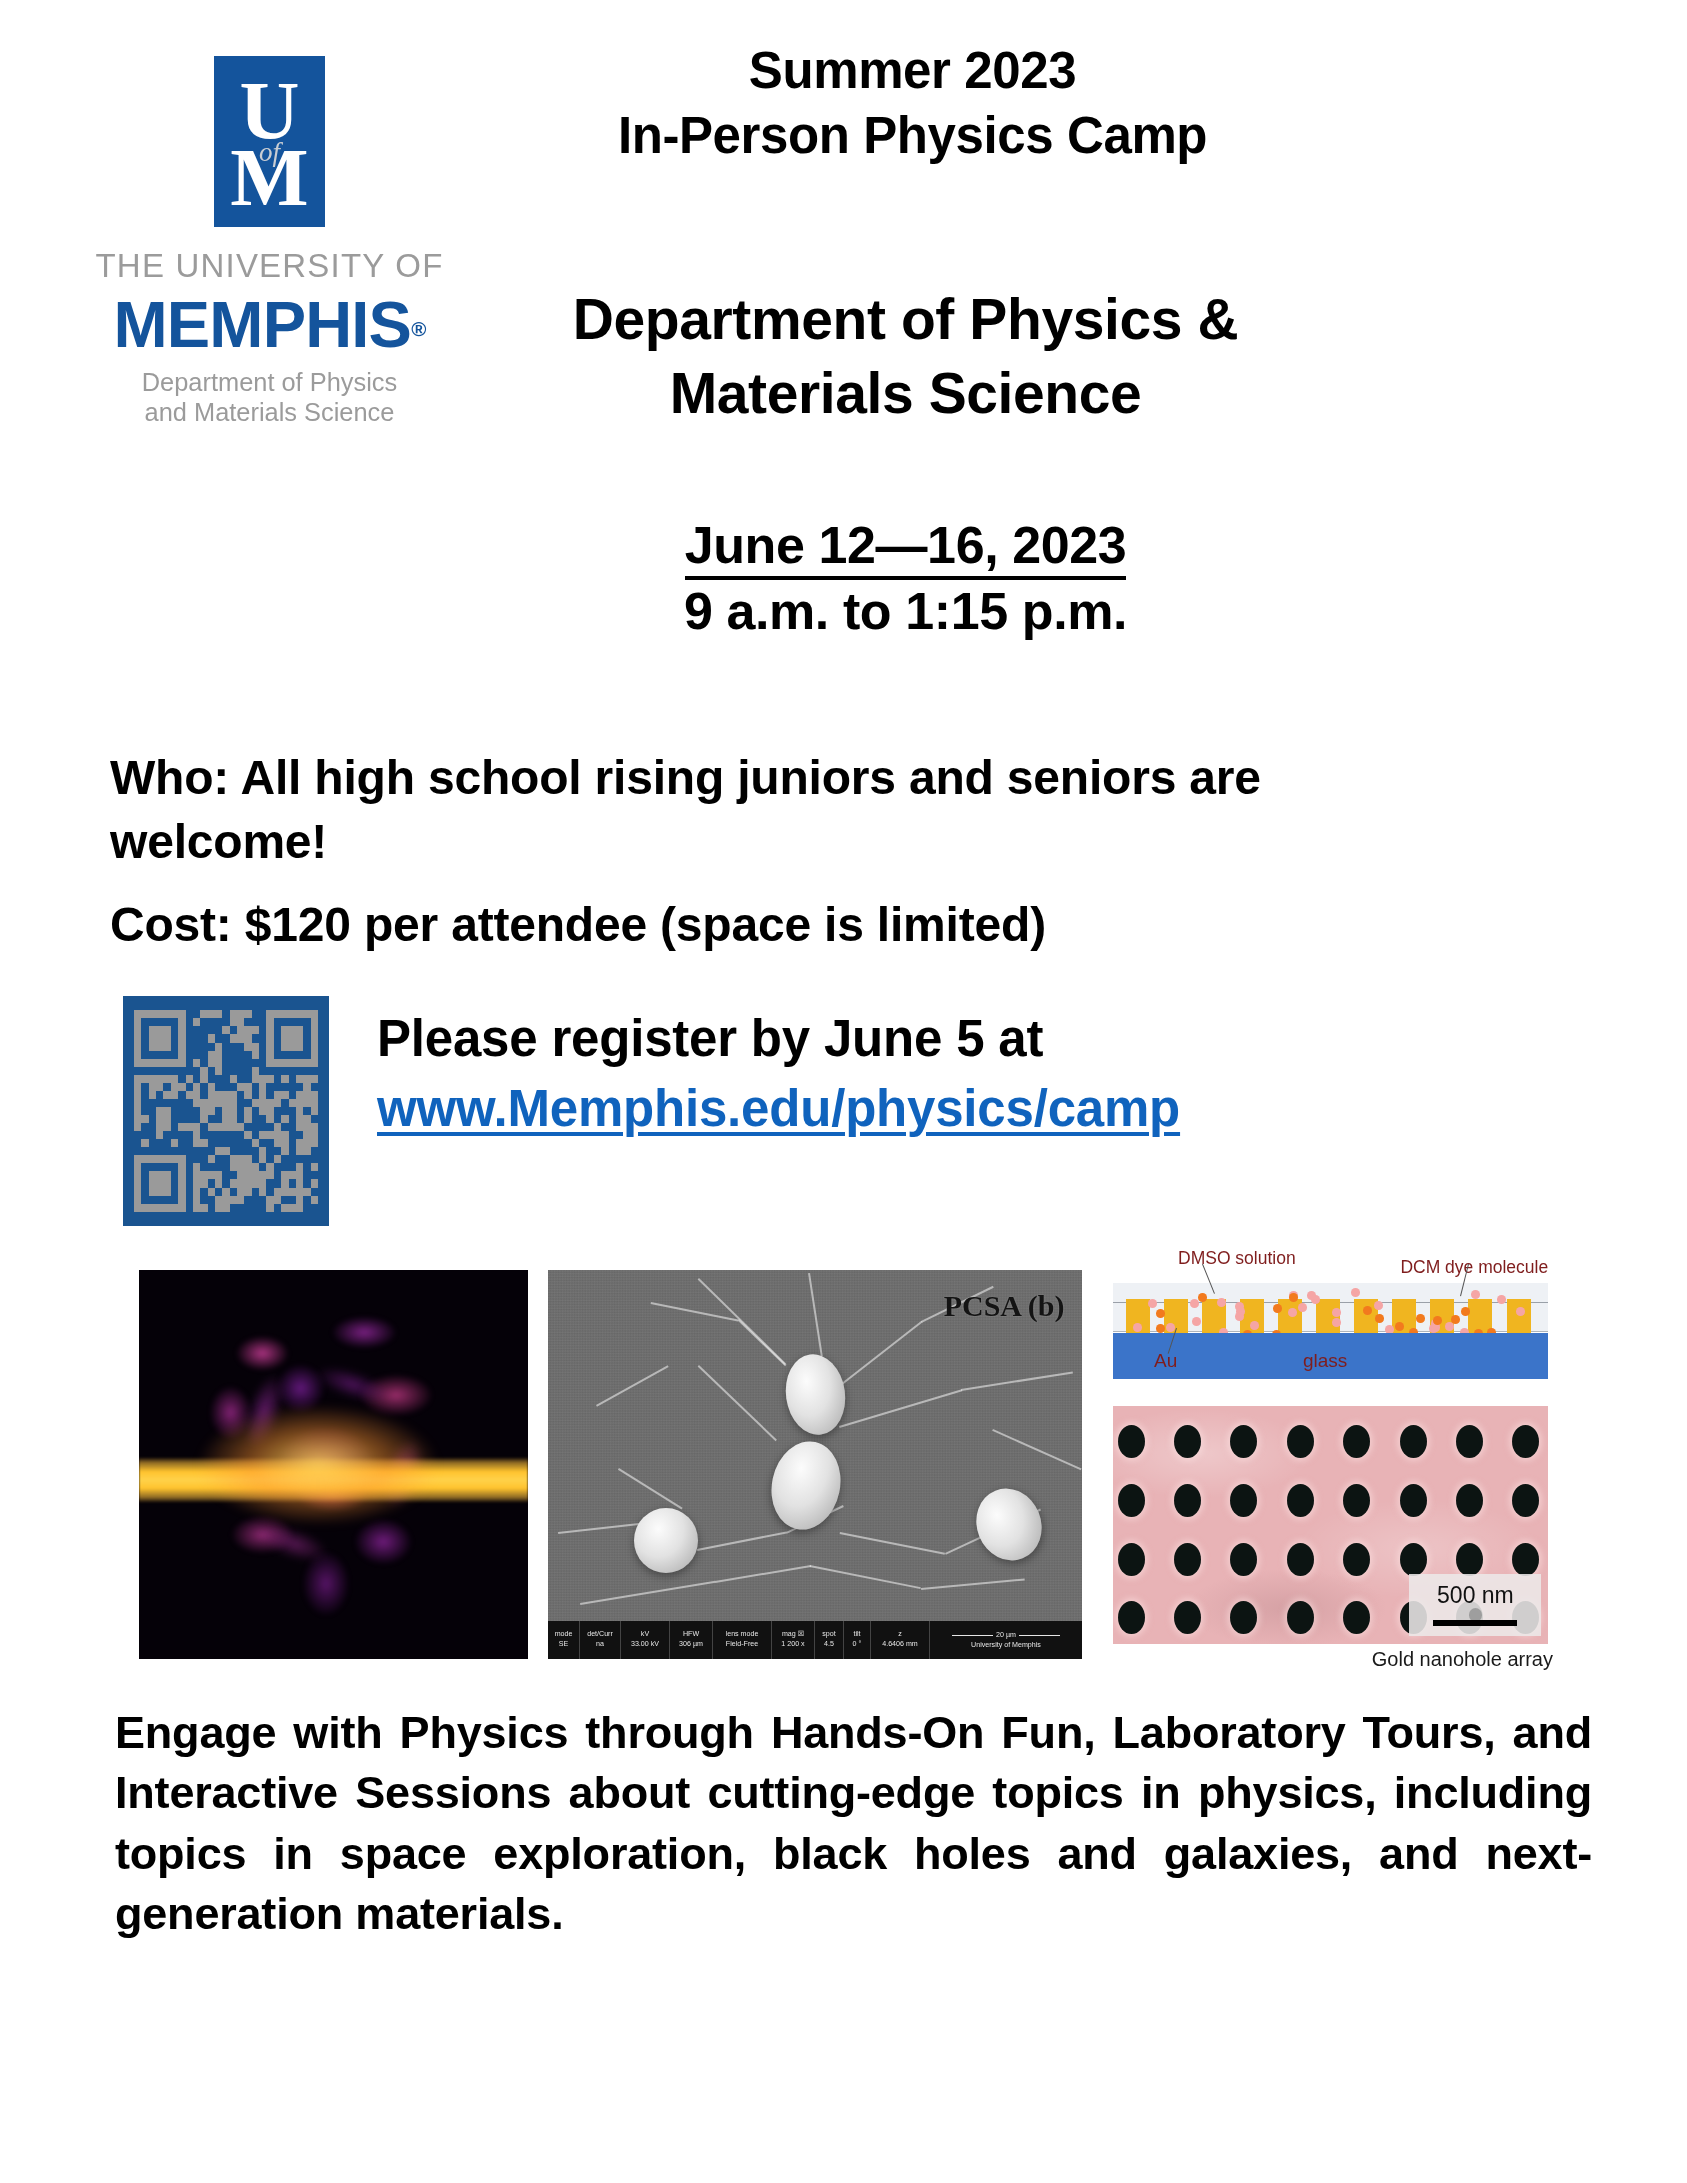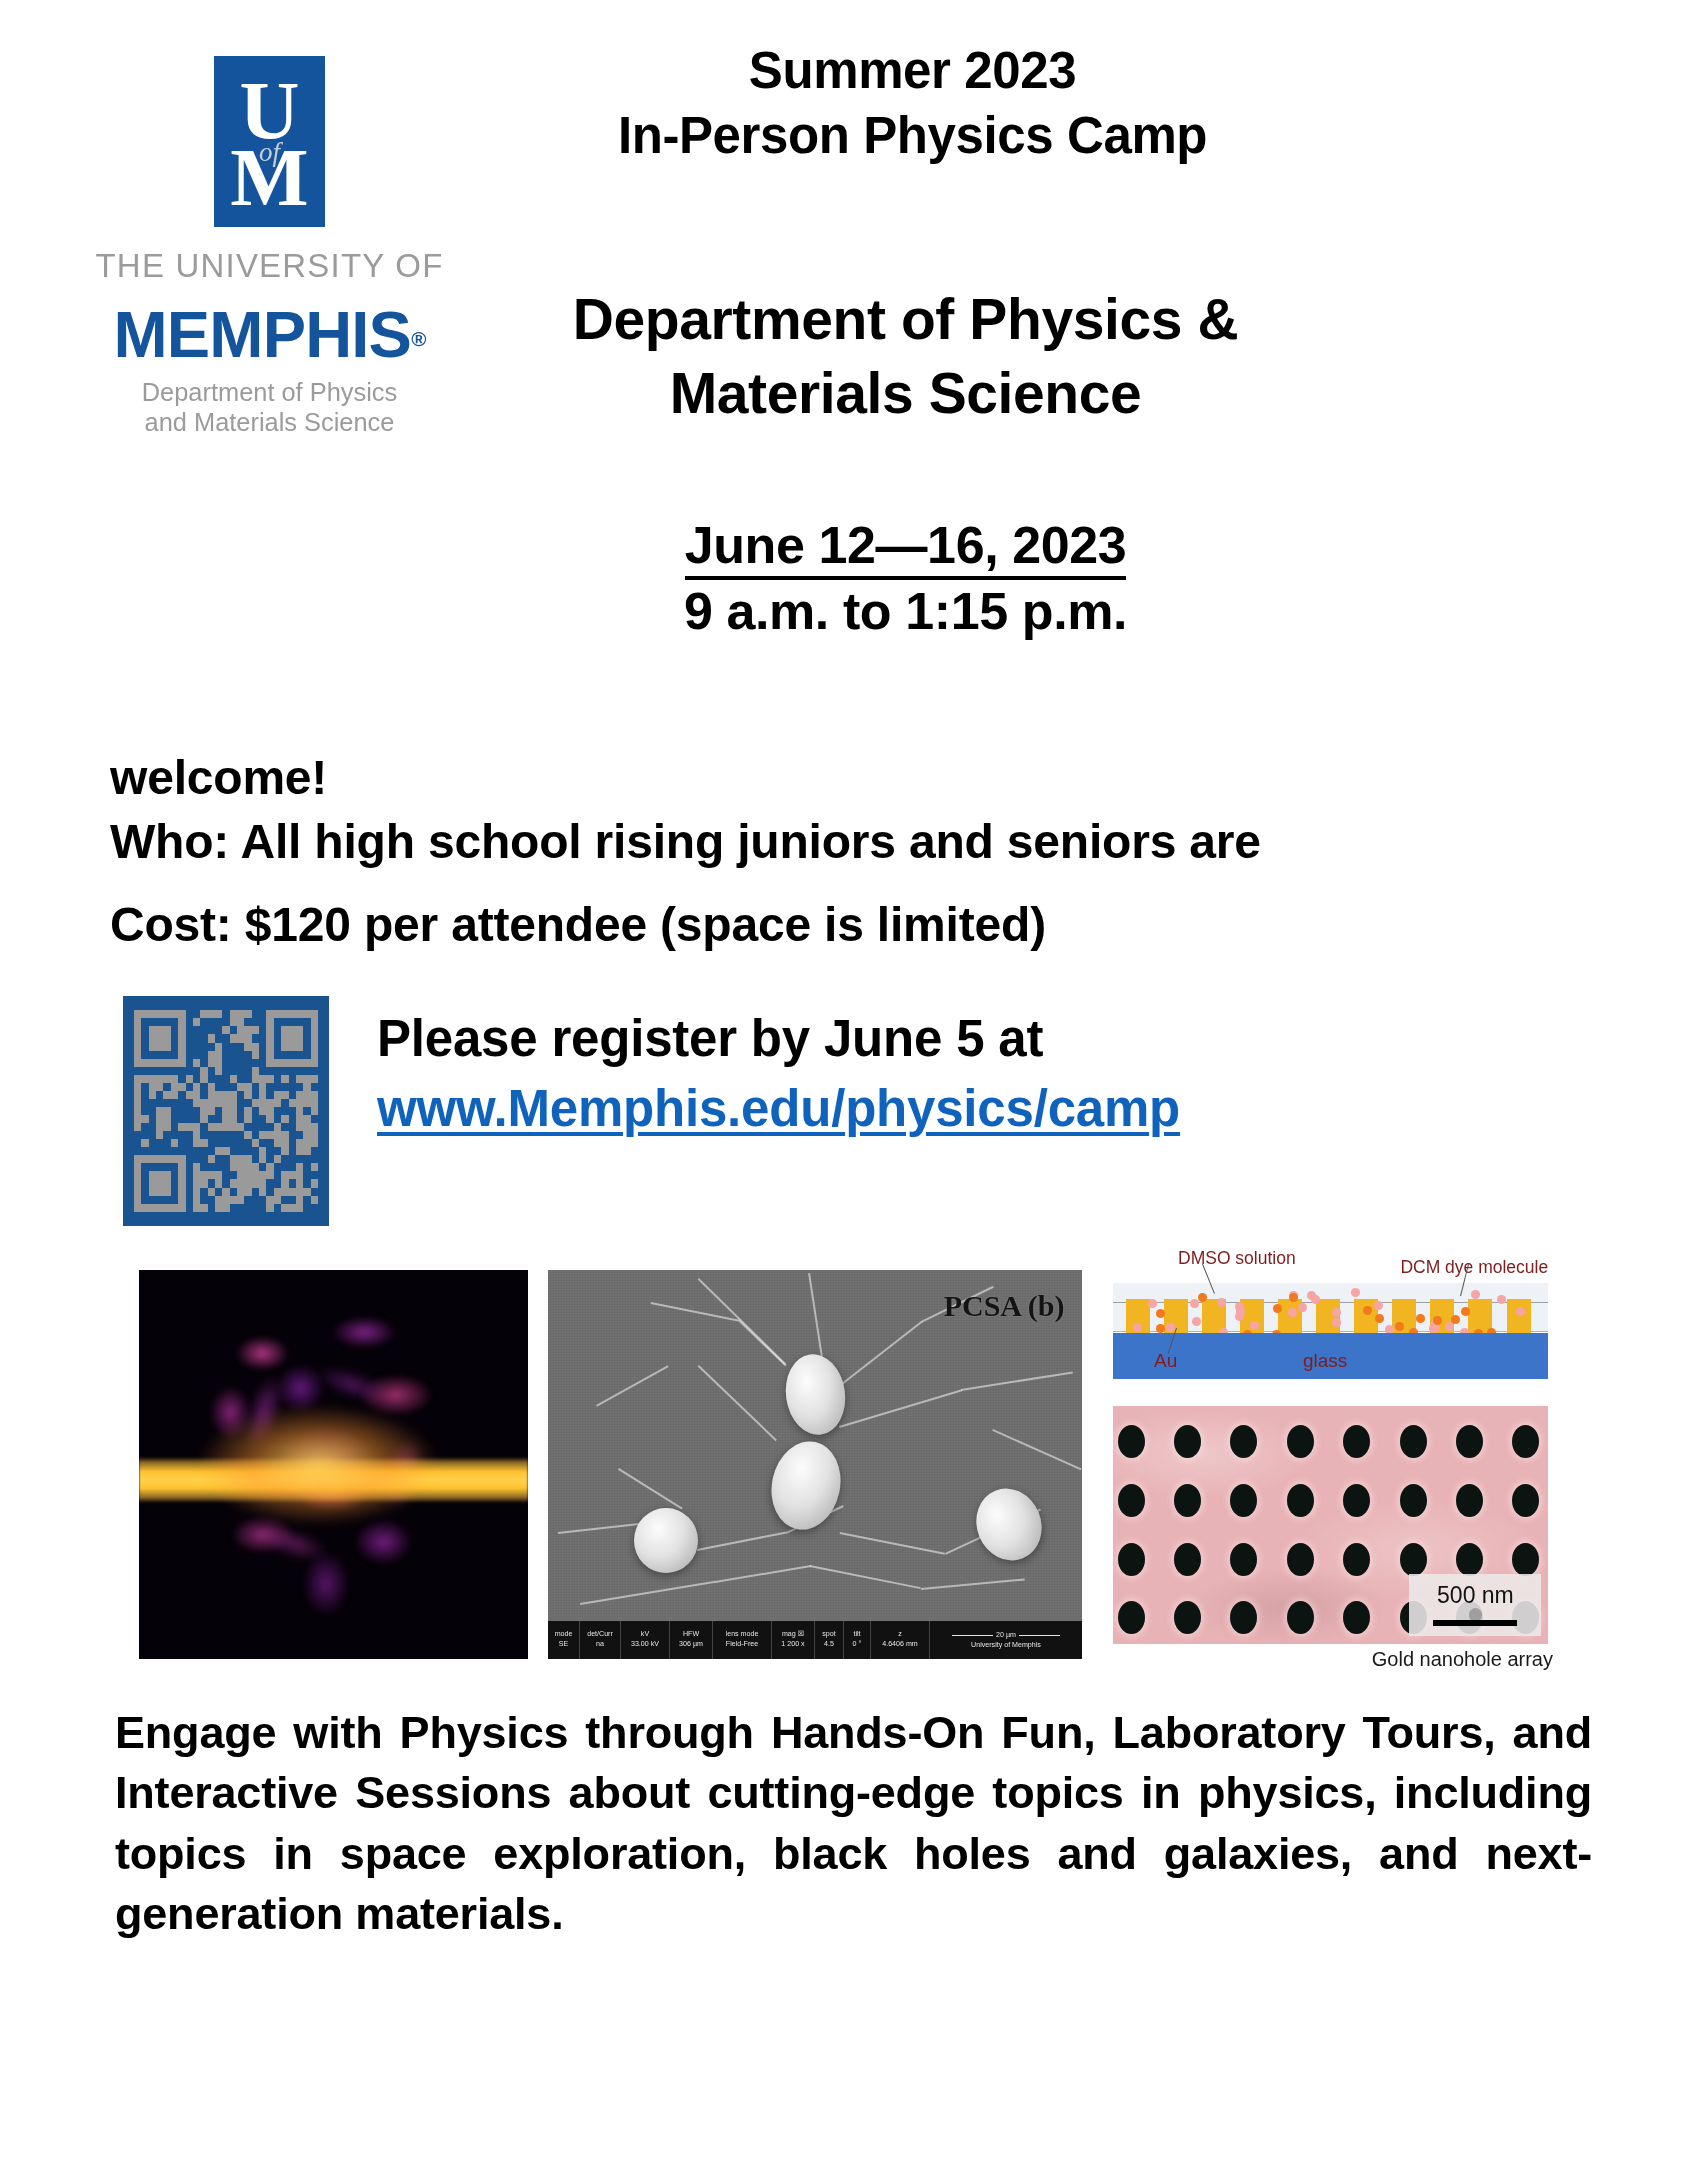--- a/index.html
+++ b/index.html
@@ -78,21 +78,21 @@
     letter-spacing: 1.2px;
     line-height: 1.05;
   }
   .logo-memphis {
     font-family: "Liberation Sans", sans-serif;
     color: #14549c;
     font-weight: 700;
     font-size: 65px;
     letter-spacing: -0.8px;
     line-height: 1.0;
-    margin-top: 18px;
+    margin-top: 8px;
   }
   .logo-memphis .reg { font-size: 20.6px; vertical-align: 11px; }
   .logo-dept {
     font-family: "Liberation Sans", sans-serif;
     color: #9b9b9b;
     font-size: 25.4px;
     line-height: 1.18;
     margin-top: 11px;
   }
 
@@ -540,22 +540,22 @@
     <div class="dept-line">Department of Physics &amp;</div>
     <div class="dept-line">Materials Science</div>
   </div>
 
   <div class="date-block">
     <div class="date-line underlined"><span>June 12—16, 2023</span></div>
     <div class="date-line">9 a.m. to 1:15 p.m.</div>
   </div>
 
   <div class="who-block">
+    <div class="who-line">Who: All high school rising juniors and seniors are</div>
     <div class="who-line">welcome!</div>
-    <div class="who-line">Who: All high school rising juniors and seniors are</div>
     <div class="cost-line">Cost: $120 per attendee (space is limited)</div>
   </div>
 
   <div class="register-zone">
     <div class="qr-box">
       <div class="qr-grid" id="qr-grid">
           <i class="on"></i>
           <i class="on"></i>
           <i class="on"></i>
           <i class="on"></i>

